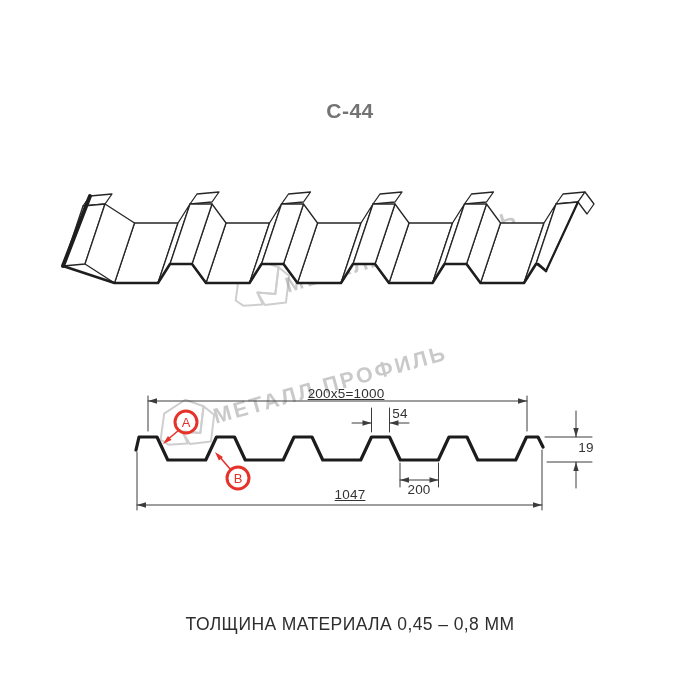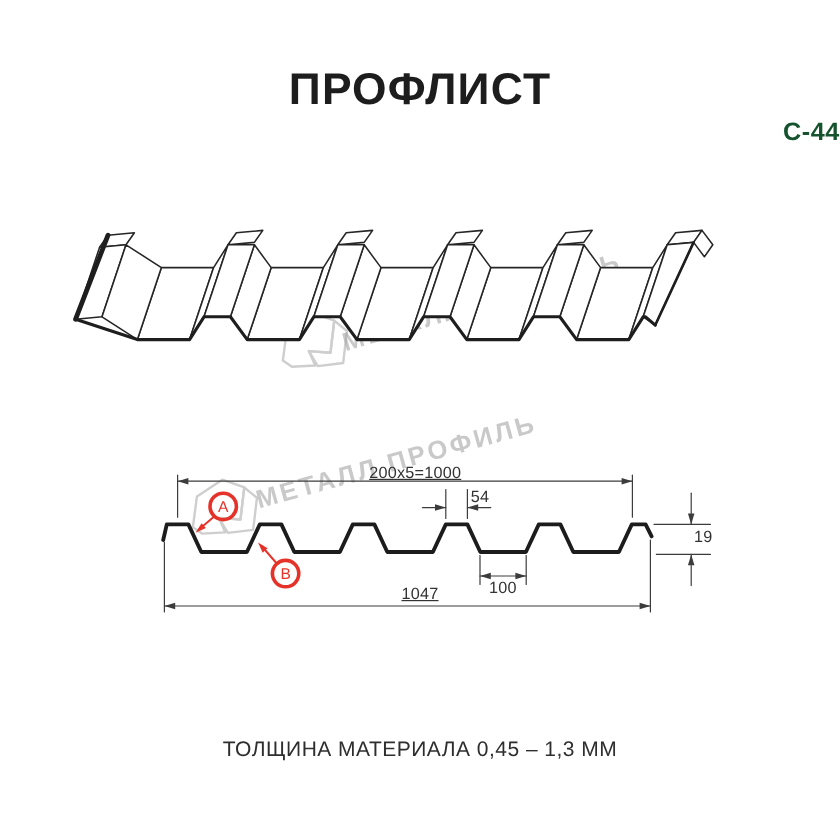--- a/index.html
+++ b/index.html
@@ -6,22 +6,22 @@
   .stage{
     position:relative;width:700px;height:700px;background:#ffffff;overflow:hidden;
     font-family:"Liberation Sans","DejaVu Sans",sans-serif;
   }
   .abs{position:absolute;}
   .page-title{
     left:0;right:0;top:54px;text-align:center;
     font-size:37px;font-weight:bold;letter-spacing:1px;color:#1d1d1d;
   }
   .page-subtitle{
-    left:0;right:0;top:99px;text-align:right;
-    font-size:21px;font-weight:bold;letter-spacing:0.5px;color:#14532d;
+    left:0;right:0;top:99px;text-align:center;
+    font-size:21px;font-weight:bold;letter-spacing:0.5px;color:#737373;
   }
   .page-footer{
     left:0;right:0;top:614px;text-align:center;
     font-size:17.5px;font-weight:normal;letter-spacing:0.4px;color:#2e2e2e;
   }
   .watermark-text{
     color:#8f8f8f;opacity:0.48;font-weight:bold;font-size:21.5px;letter-spacing:2.5px;
     white-space:nowrap;transform-origin:left center;
   }
   .wm1{left:286px;top:274px;transform:rotate(-16.5deg);}
@@ -124,28 +124,27 @@
     <g id="gcall">
         <circle cx="186" cy="422" r="10.5" fill="none" stroke="#e5332a" stroke-width="2"></circle>
         <circle cx="238" cy="478" r="10.5" fill="none" stroke="#e5332a" stroke-width="2"></circle>
         <line x1="179" y1="430" x2="166" y2="441" stroke="#e5332a" stroke-width="1.6" stroke-linecap="round"></line>
         <polygon points="163,444 167.97272633609631,436.0274224502803 171.54011696851327,440.0812754416632" fill="#e5332a"></polygon>
         <line x1="231" y1="470" x2="218" y2="455" stroke="#e5332a" stroke-width="1.6" stroke-linecap="round"></line>
         <polygon points="215,452 222.97257754971966,456.97272633609634 218.91872455833678,460.5401169685133" fill="#e5332a"></polygon>
       </g>
   </svg>
 
-  <div class="abs page-title">ПРОФЛИСТ</div>
   <div class="abs page-subtitle">С-44</div>
-  <div class="abs page-footer">ТОЛЩИНА МАТЕРИАЛА 0,45 – 1,3 ММ</div>
+  <div class="abs page-footer">ТОЛЩИНА МАТЕРИАЛА 0,45 – 0,8 ММ</div>
 
   <div class="abs dim-text" style="left:346px;top:386px;text-decoration:underline;">200x5=1000</div>
   <div class="abs dim-text" style="left:400px;top:406px;">54</div>
   <div class="abs dim-text" style="left:586px;top:440px;">19</div>
-  <div class="abs dim-text" style="left:419px;top:482px;">100</div>
+  <div class="abs dim-text" style="left:419px;top:482px;">200</div>
   <div class="abs dim-text" style="left:350px;top:487px;text-decoration:underline;">1047</div>
 
   <div class="abs callout" style="left:186px;top:422px;">
     <span>А</span>
   </div>
   <div class="abs callout" style="left:238px;top:478px;">
     <span>В</span>
   </div>
 </div>
 

